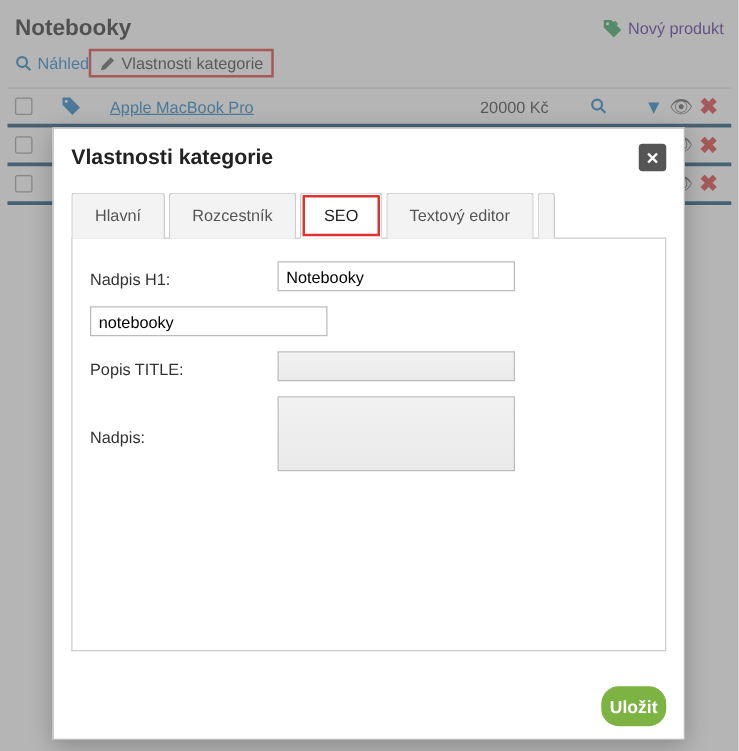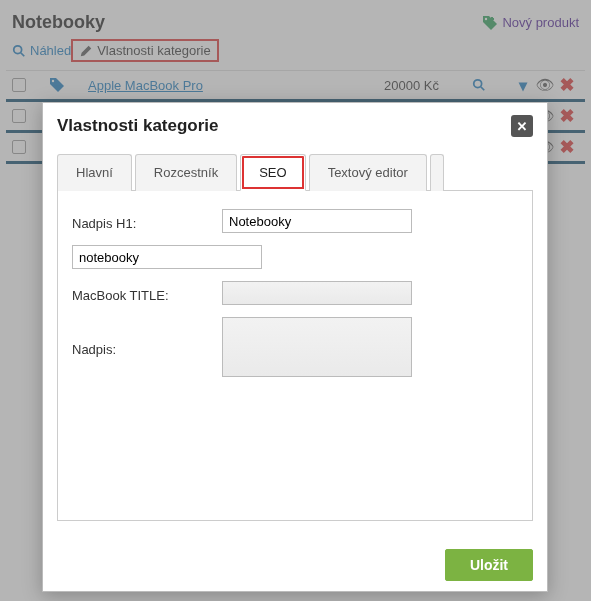--- a/index.html
+++ b/index.html
@@ -42,21 +42,21 @@
 .tab-stub { width: 14px; border: 1px solid #ccc; border-bottom: none; background: #f3f3f3; border-radius: 3px 3px 0 0; position: relative; top: 1px; }
 
 .form-area { border: 1px solid #ccc; border-top: none; padding: 18px 14px; height: 330px; background: #fff; }
 .form-row { display: flex; align-items: center; margin-bottom: 12px; }
 .form-label { width: 150px; color: #333; padding-top: 4px; }
 .form-input { flex: 0 0 190px; border: 1px solid #bbb; padding: 4px 6px; font-size: 13px; height: 24px; background: #fff; }
 .form-input.gray { background: linear-gradient(#f2f2f2,#eaeaea); }
 .form-textarea { flex: 0 0 190px; border: 1px solid #bbb; padding: 4px 6px; font-size: 13px; height: 60px; background: linear-gradient(#f2f2f2,#eaeaea); resize: none; }
 
 .modal-foot { display: flex; justify-content: flex-end; gap: 8px; padding: 10px 14px; }
-.btn { padding: 7px 24px; border-radius: 2px; font-size: 14px; font-weight: bold; cursor: pointer; border: 1px solid #aaa; background: #fff; color: #444; }
+.btn { padding: 7px 6px; border-radius: 14px; font-size: 14px; font-weight: bold; cursor: pointer; border: 1px solid #aaa; background: #fff; color: #444; }
 .btn.primary { background: #7cb342; border-color: #7cb342; color: #fff; }
 
 svg { display: block; }
 </style>
 </head>
 <body>
 
 <div class="page">
   <div class="header-row">
     <div class="page-title">Notebooky</div>
@@ -167,21 +167,21 @@
     </div>
     <div class="form-area">
       <div class="form-row">
         <div class="form-label">Nadpis H1:</div>
         <input class="form-input" value="Notebooky" style="">
       </div>
       <div class="form-row">
         <input class="form-input" value="notebooky" style="">
       </div>
       <div class="form-row">
-        <div class="form-label">MacBook TITLE:</div>
+        <div class="form-label">Popis TITLE:</div>
         <input class="form-input gray" value="" style="">
       </div>
       <div class="form-row">
         <div class="form-label">Nadpis:</div>
         <textarea class="form-textarea" style=""></textarea>
       </div>
     </div>
   </div>
   <div class="modal-foot">
     <button class="btn primary">Uložit</button>

